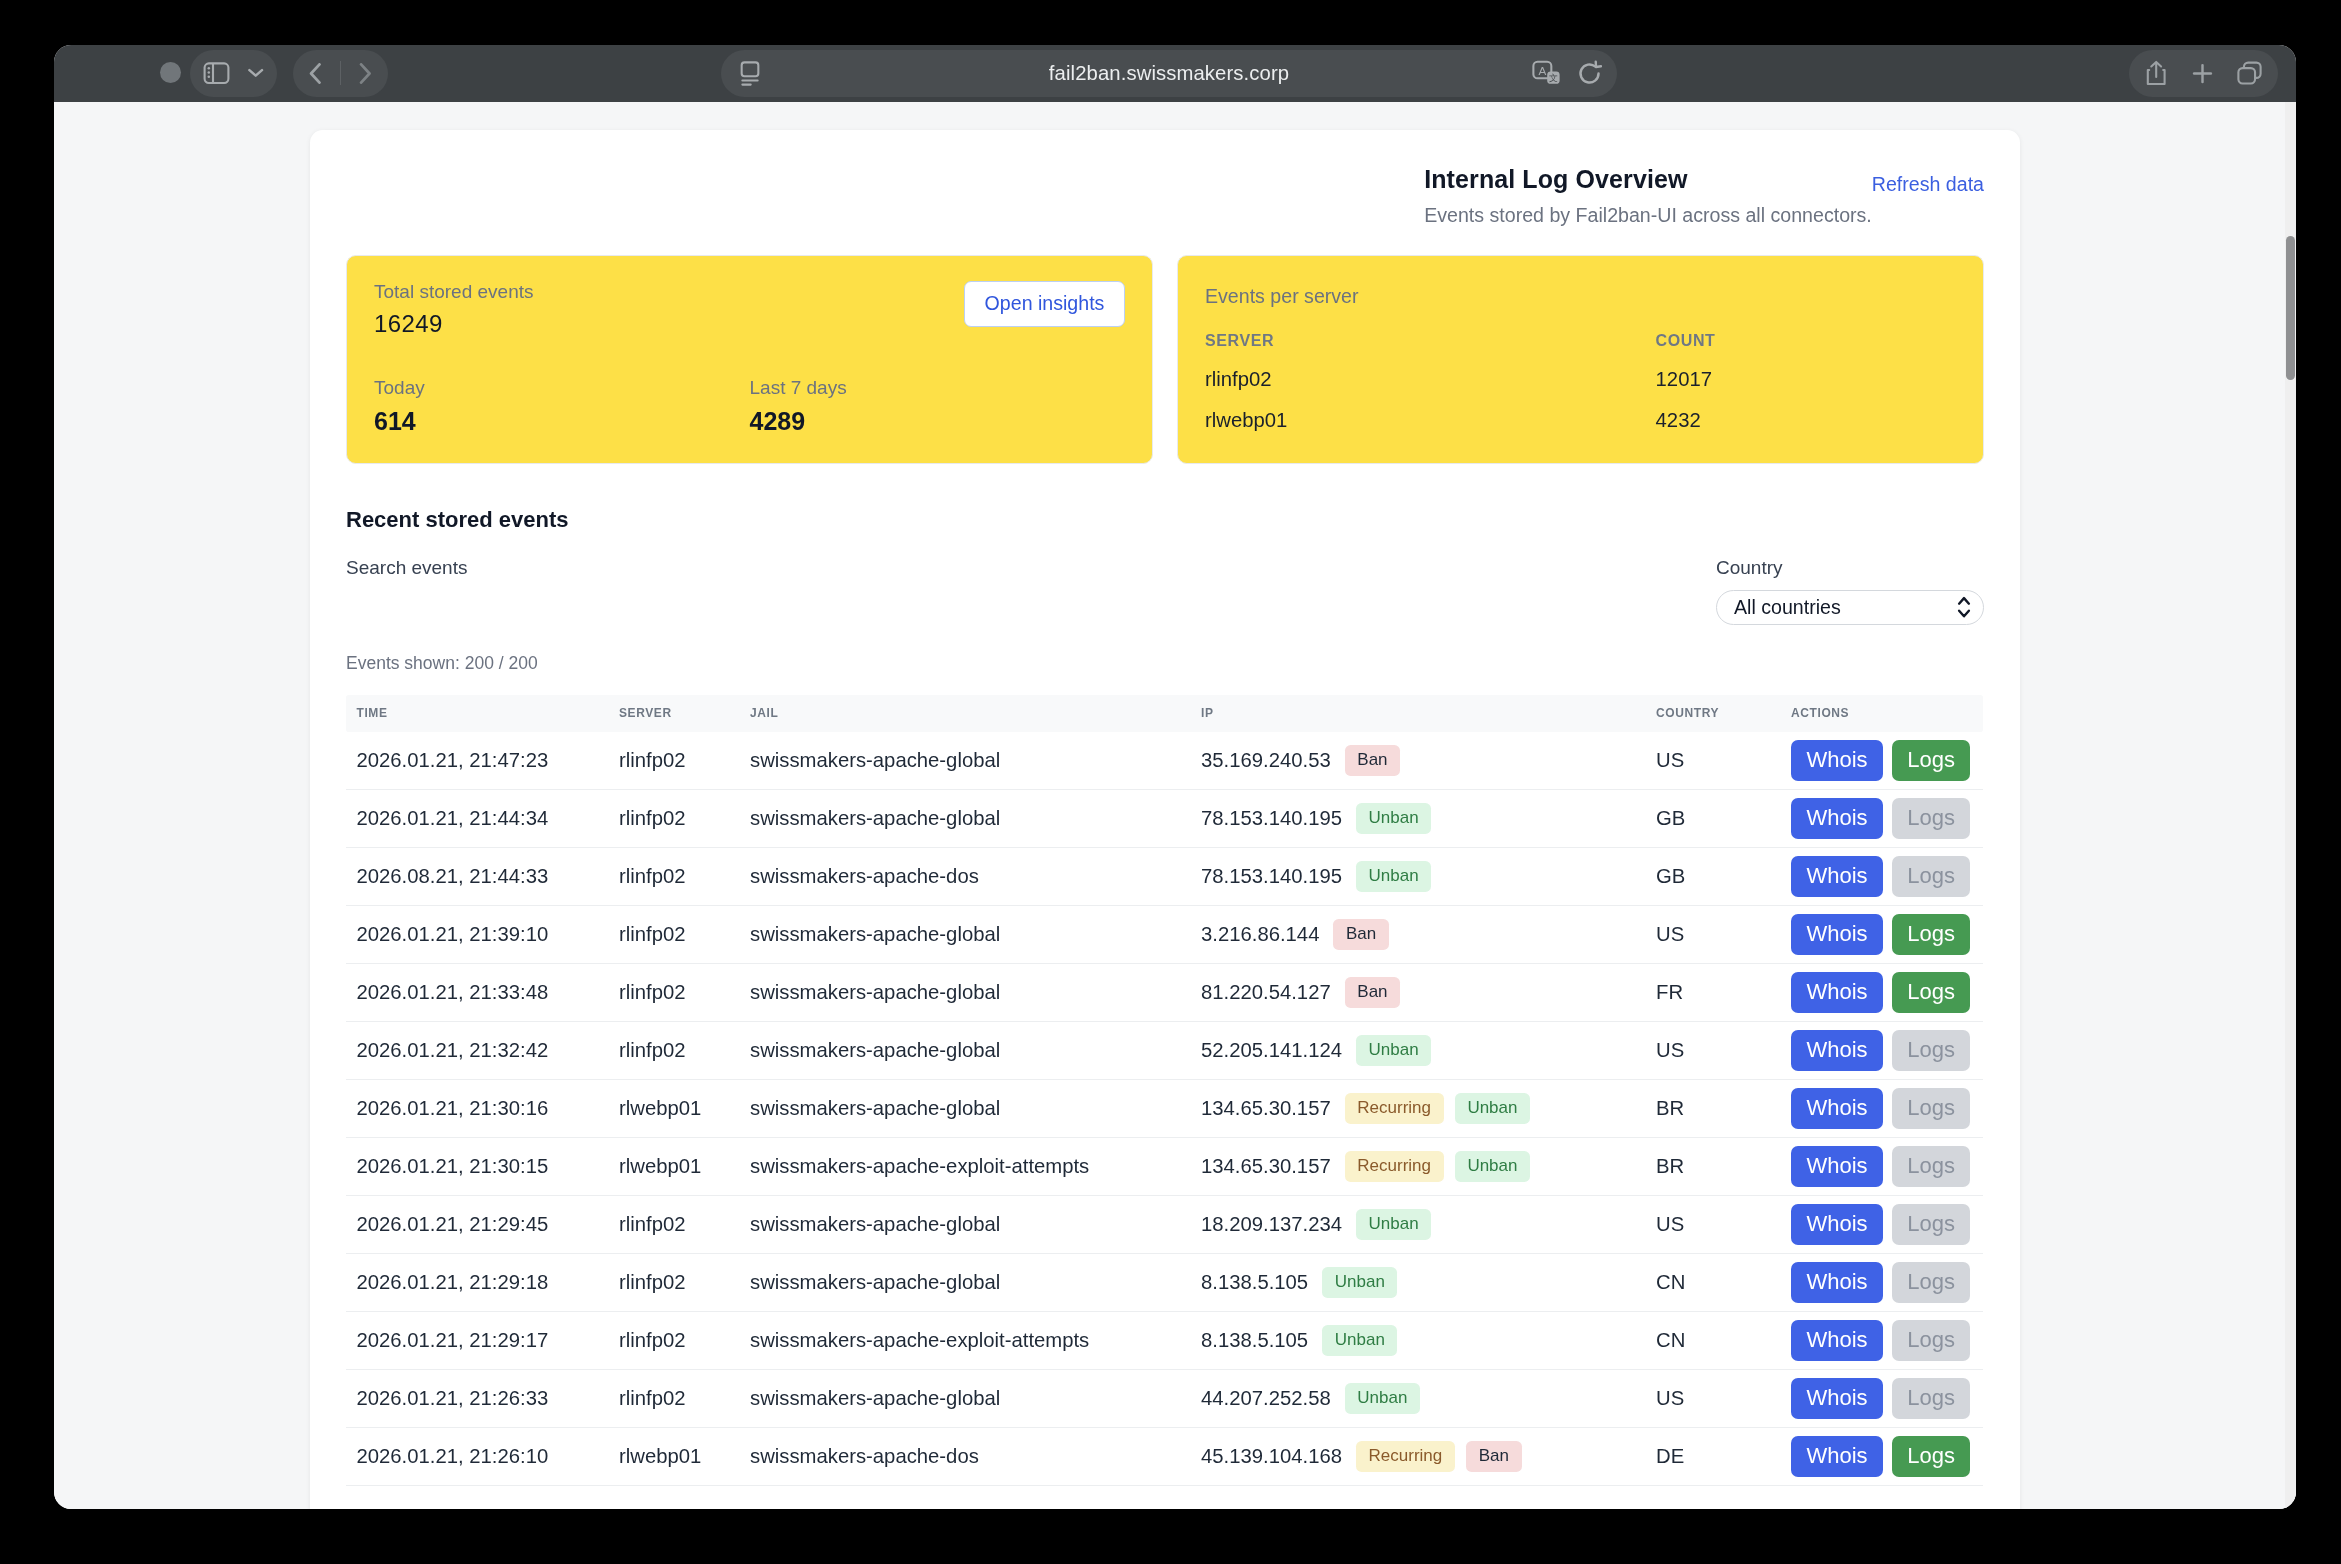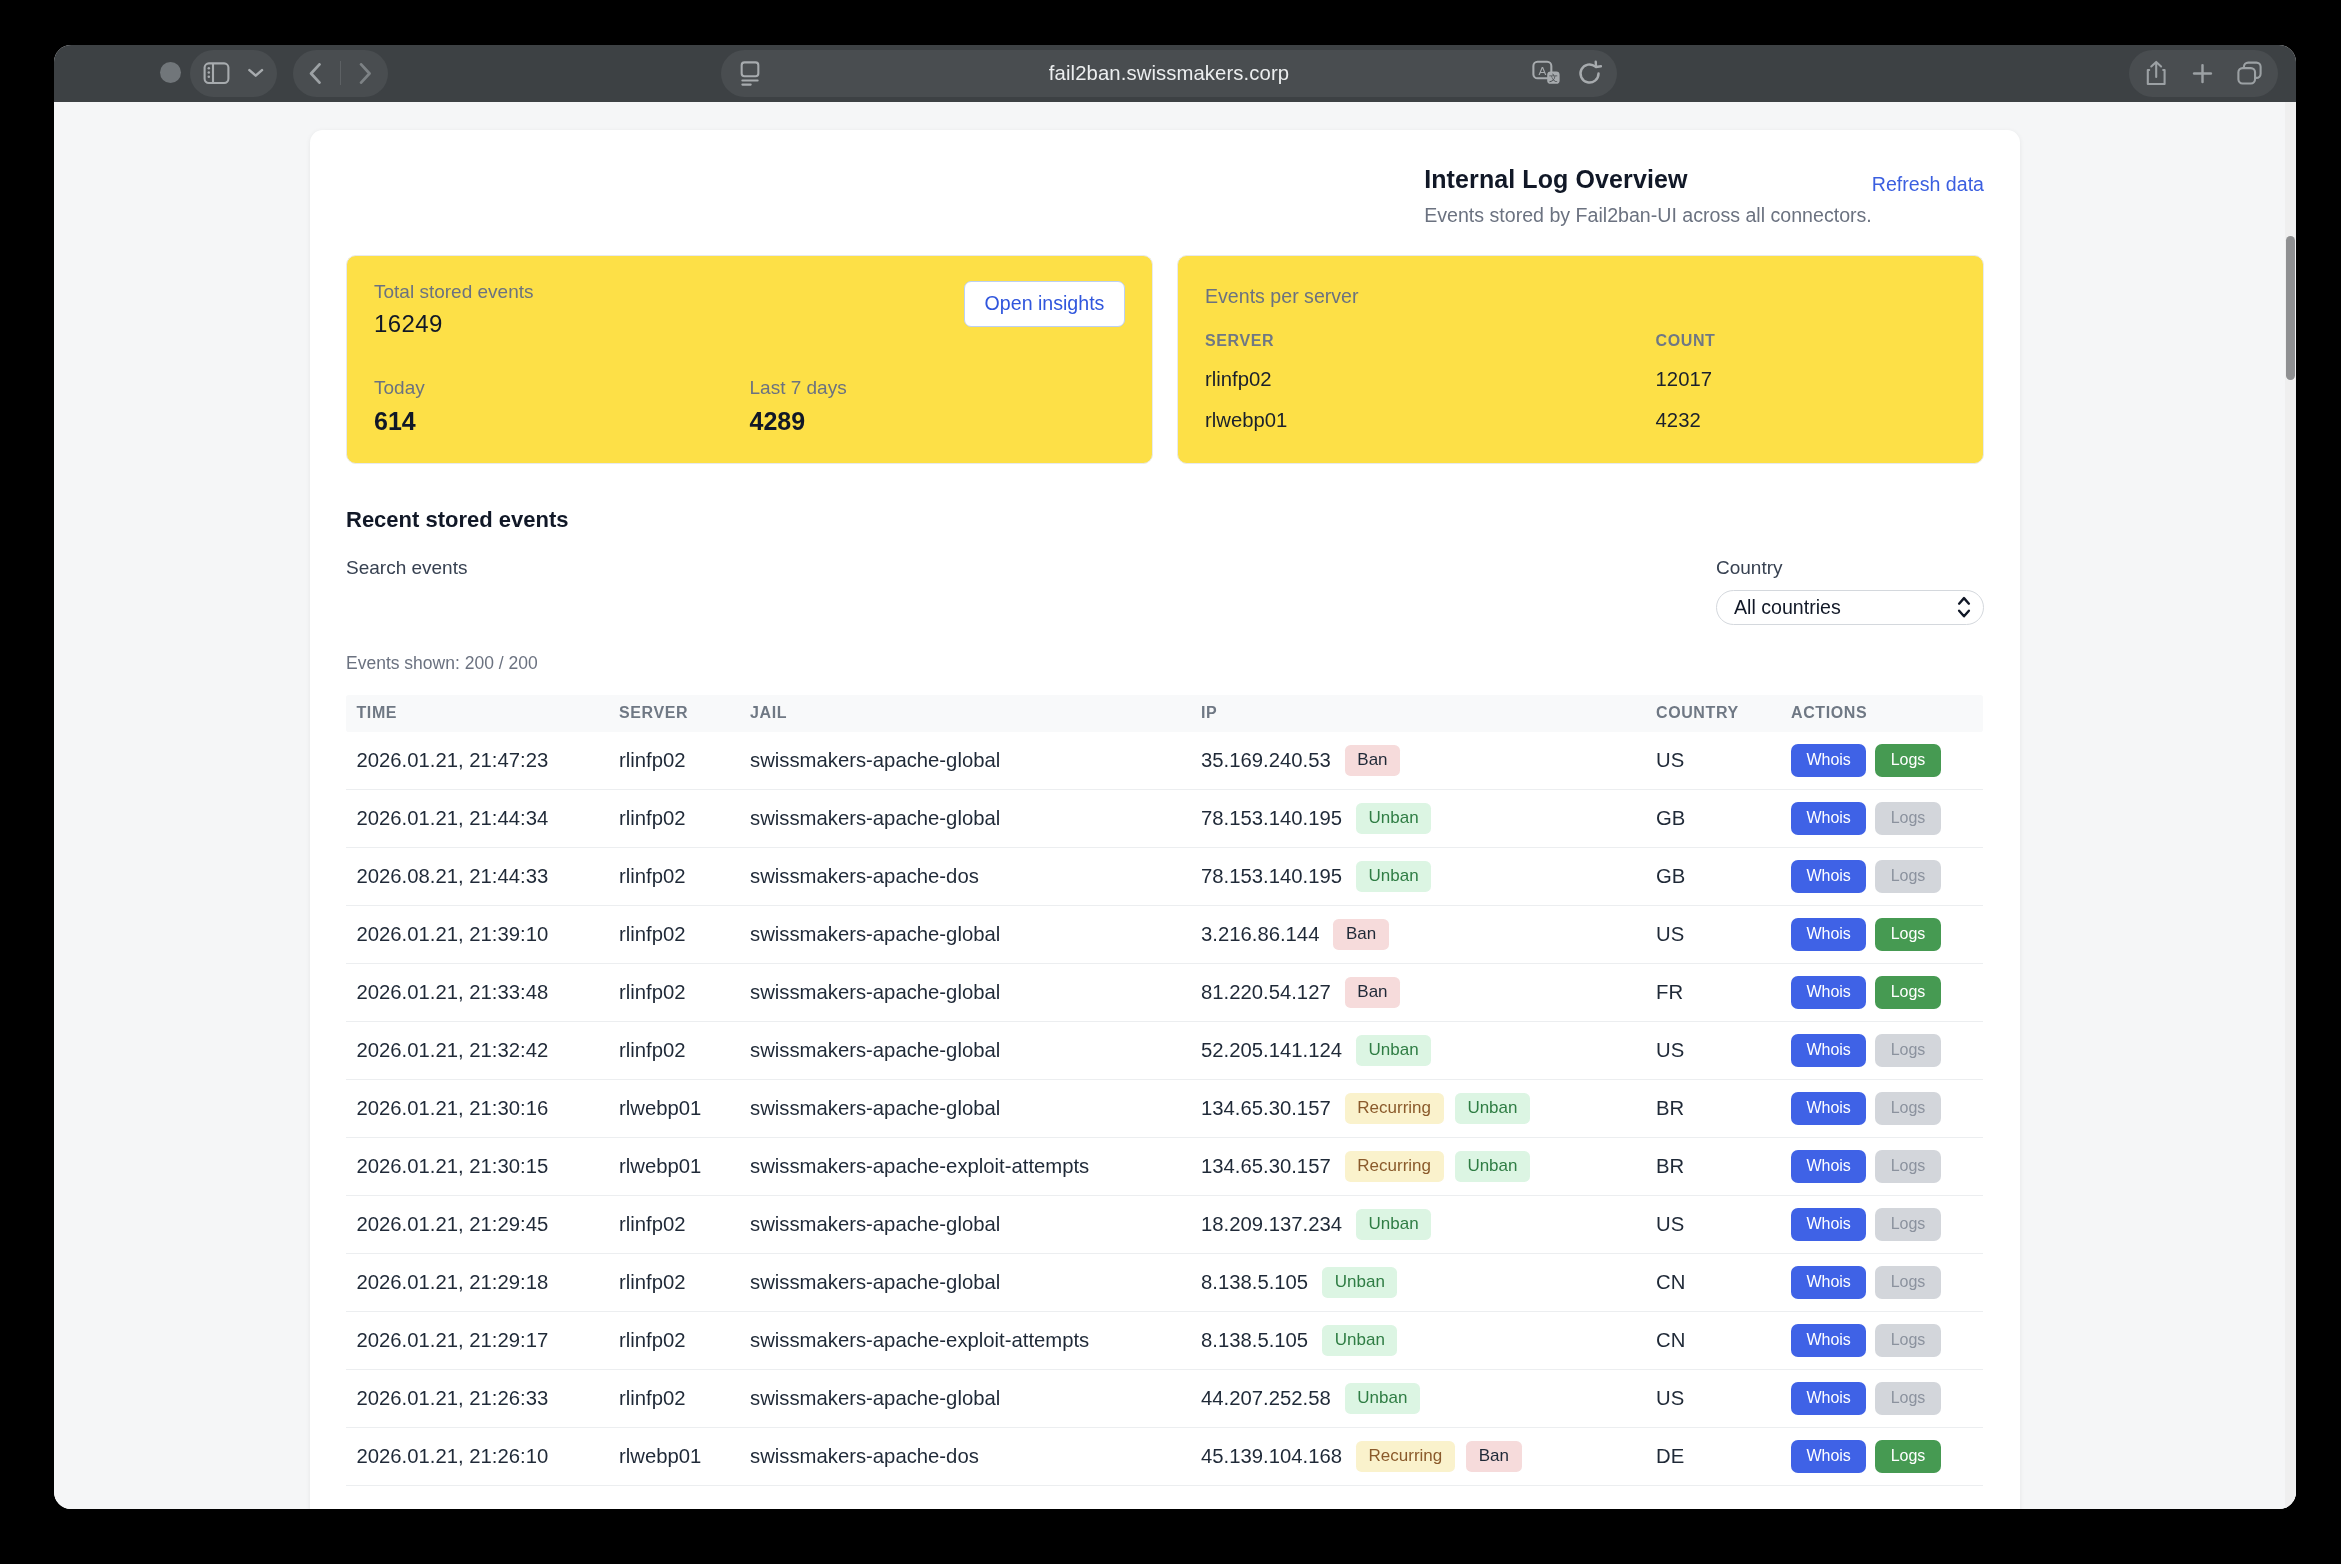--- a/index.html
+++ b/index.html
@@ -67,31 +67,31 @@
   .country-select { -webkit-appearance:none; appearance:none; width:268px; height:35px; border:1.4px solid #d4d8dd;
     border-radius:17.5px; background:#fff; font-size:19.6px; color:#111827; padding:0 42px 0 17px; font-family:inherit; outline:none; }
   .select-chevrons { position:absolute; right:12.6px; top:6.3px; pointer-events:none; }
 
   .shown-text { font-size:17.5px; color:#6b7280; margin-top:28px; }
 
   
   .etable { margin-top:21px; width:1637px; }
   .erow { display:grid; grid-template-columns:273px 131px 451px 455px 135px 192px; align-items:center; }
   .ehead { background:#f8f9fa; height:37px; border-radius:2.8px; }
-  .ehead .hcell { font-size:16px; font-weight:bold; color:#6f7884; letter-spacing:0.6px; text-transform:uppercase; }
+  .ehead .hcell { font-size:12px; font-weight:bold; color:#6f7884; letter-spacing:0.6px; text-transform:uppercase; }
   .hcell.c-time, .cell.c-time { padding-left:10.5px; }
   .body-row { height:58px; border-bottom:1.4px solid #eceef0; }
   .cell { font-size:20.3px; color:#1f2937; overflow:hidden; white-space:nowrap; }
   .c-ip { display:flex; align-items:center; gap:14px; }
   .badge { font-size:17px; padding:5.6px 12.6px; border-radius:5.6px; white-space:nowrap; }
   .badge-ban { background:#f6dbdb; color:#1f2937; }
   .badge-unban { background:#dcf5e3; color:#2f7d44; }
   .badge-recurring { background:#faf2cc; color:#8a5a2b; }
   .c-actions { display:flex; gap:9px; align-items:center; }
-  .btn { font-size:16px; padding:7.7px 15.4px; border-radius:7px; border:none; cursor:pointer; font-family:inherit; }
+  .btn { font-size:22px; padding:7.7px 15.4px; border-radius:7px; border:none; cursor:pointer; font-family:inherit; }
   .btn-whois { background:#3f62e6; color:#fff; }
   .btn-logs-green { background:#469a52; color:#fff; }
   .btn-logs-gray { background:#d3d6db; color:#8b929e; }
 
   svg { display:block; }
 </style>
 </head>
 <body>
 
 <div class="window">

